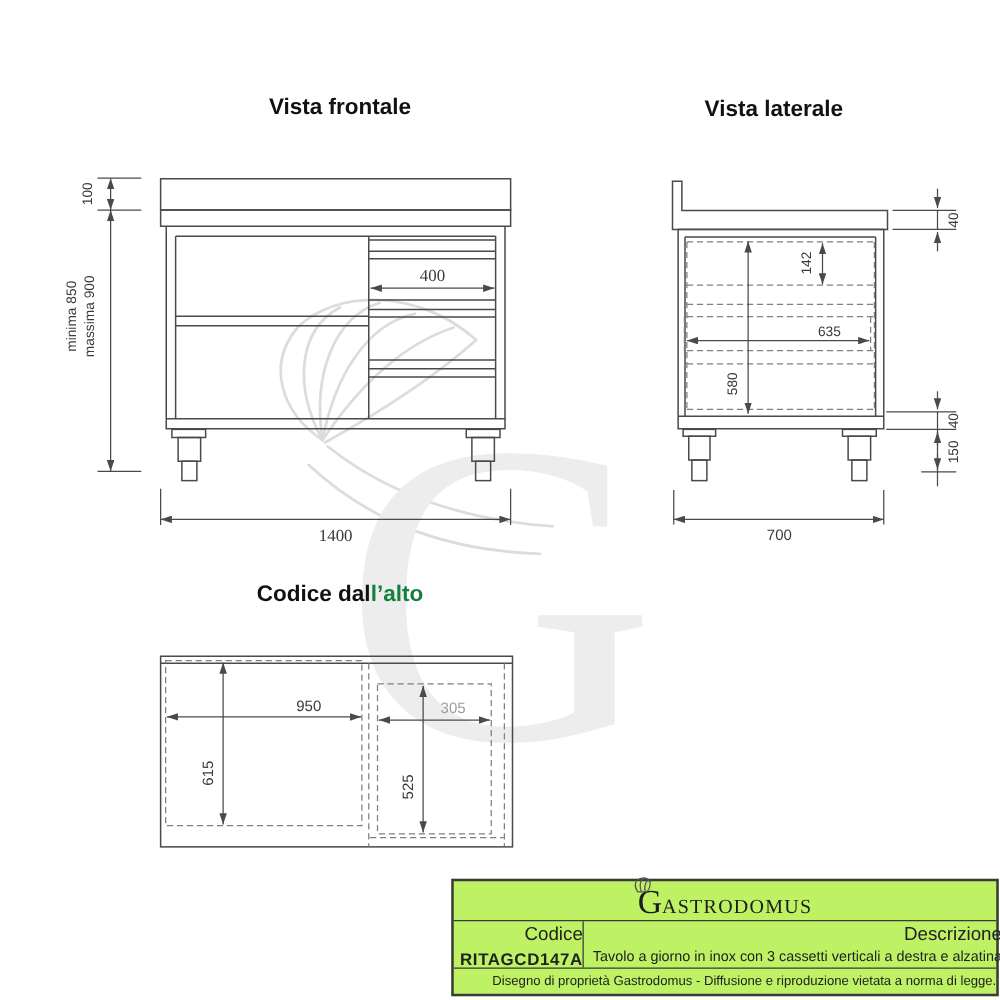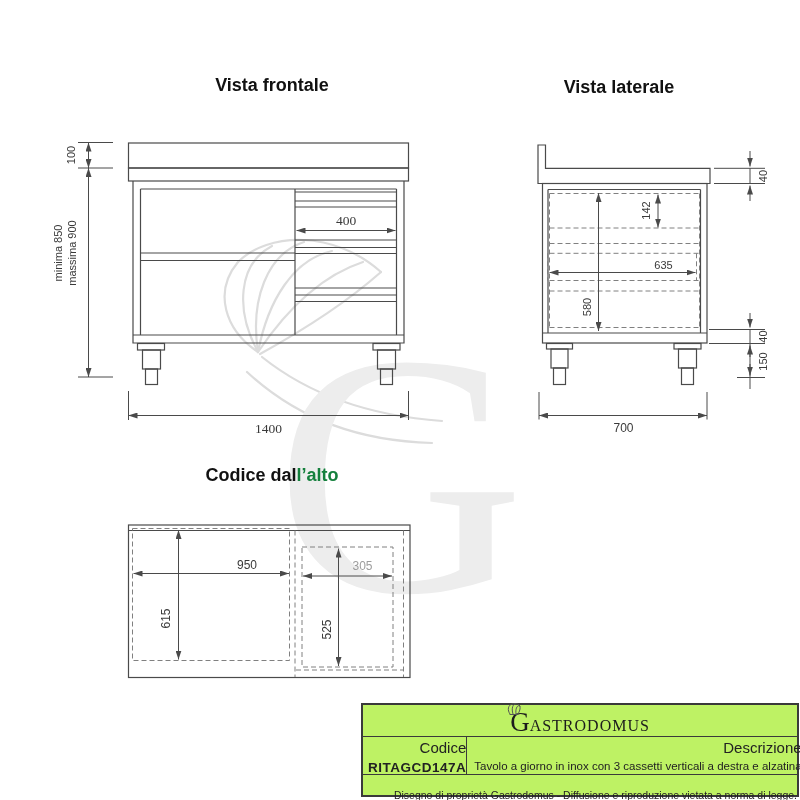--- a/index.html
+++ b/index.html
@@ -22,21 +22,21 @@
   .logo-wrap{position:relative;display:inline-block;font-family:"Liberation Serif",serif;color:#1c1c1c;}
   .logo-g{font-size:27px;line-height:22px;}
   .logo-rest{font-size:16px;letter-spacing:1px;}
   .logo-hat{position:absolute;left:-4px;top:-9px;}
   .tb-mid{height:37px;border-bottom:1.5px solid #3a3a3a;display:flex;}
   .tb-codice{width:120px;border-right:1.5px solid #3a3a3a;padding:2px 0 0 5px;box-sizing:border-box;}
   .tb-descr{flex:1;padding:2px 0 0 7px;box-sizing:border-box;}
   .tb-label{font-size:15px;color:#222;}
   .tb-code{font-size:13.5px;font-weight:bold;margin-top:4px;letter-spacing:0.5px;}
   .tb-desc-val{font-size:11.5px;margin-top:4px;white-space:nowrap;}
-  .tb-footer{padding:4px 0 0 5px;font-size:10.5px;color:#222;margin-top:10px;}
+  .tb-footer{padding:4px 0 0 5px;font-size:10.5px;color:#222;}
 </style>
 </head>
 <body>
 
 <div class="canvas">
 
   <svg width="800" height="800" viewBox="0 0 800 800">
     <defs>
       <marker id="ah" viewBox="0 0 9 6" refX="9" refY="3" markerWidth="9" markerHeight="6" orient="auto-start-reverse" markerUnits="userSpaceOnUse">
         <path d="M0,0 L9,3 L0,6 Z" fill="#4a4a4a"></path>

